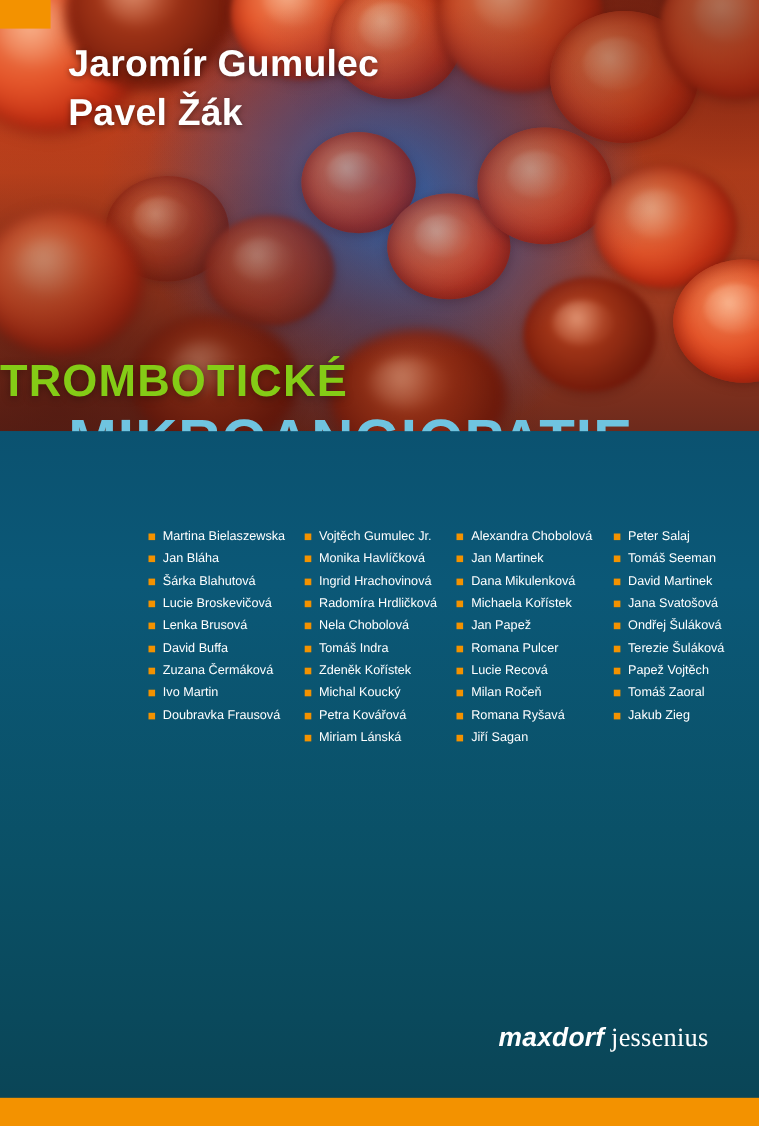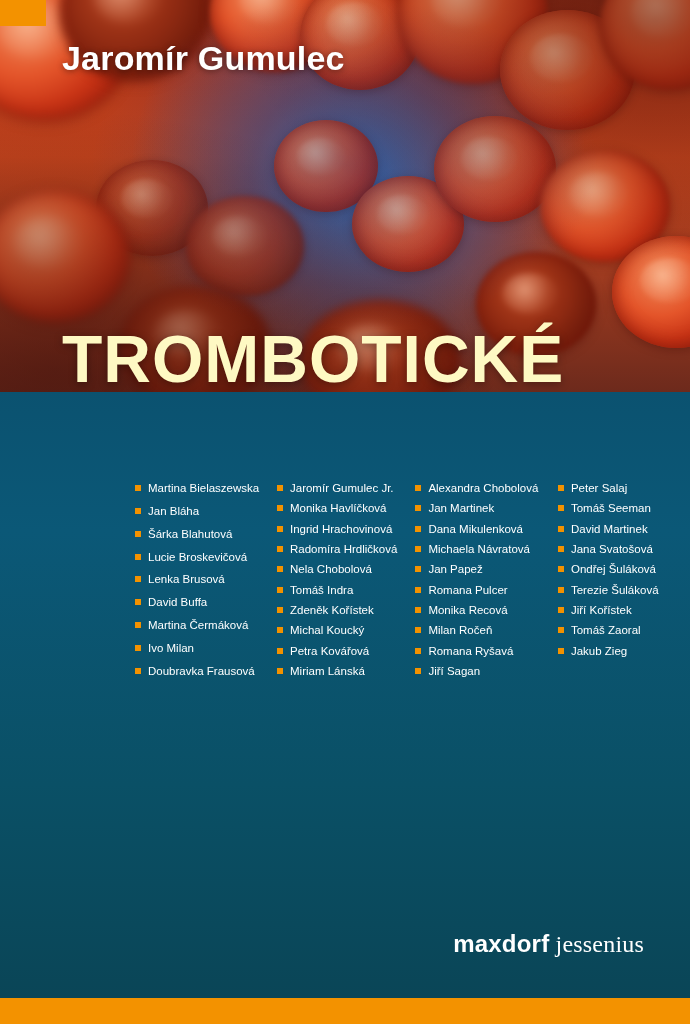--- a/index.html
+++ b/index.html
@@ -91,25 +91,24 @@
   .authors div { white-space: nowrap; }
 
   
   .title-wrap {
     position: absolute;
     left: 0;
     top: 326px;
     width: 690px;
   }
   .title-line1 {
-    color: #fef9c3;
-    font-size: 66px;
+    color: #84cc16;
+    font-size: 41px;
     font-weight: bold;
     letter-spacing: 1px;
-    padding-left: 62px;
     line-height: 1.02;
     text-shadow: 0 2px 8px rgba(0,0,0,0.35);
   }
   .title-line2 {
     color: #6fc4e0;
     font-size: 53px;
     font-weight: bold;
     letter-spacing: 1px;
     padding-left: 62px;
     line-height: 1.02;
@@ -132,21 +131,21 @@
     top: 88px;
     width: 530px;
     display: flex;
     gap: 18px;
   }
   .col {
     display: flex;
     flex-direction: column;
     gap: 4px;
   }
-  .col.c1 { width: 124px; justify-content: space-between; }
+  .col.c1 { width: 124px; }
   .col.c2 { width: 122px; }
   .col.c3 { width: 128px; }
   .col.c4 { width: 110px; }
 
   .name {
     position: relative;
     color: #ffffff;
     font-size: 11.5px;
     line-height: 1.42;
     padding-left: 13px;
@@ -164,21 +163,21 @@
 
   
   .publisher {
     position: absolute;
     right: 46px;
     bottom: 66px;
     font-size: 24px;
     color: #ffffff;
     letter-spacing: 0.2px;
   }
-  .publisher .brand { font-weight: bold; }
+  .publisher .brand { font-weight: bold; font-style: italic; }
   .publisher .sub { font-weight: normal; font-family: Liberation Serif, serif; }
 
   .bottomBar {
     position: absolute;
     left: 0;
     bottom: 0;
     width: 690px;
     height: 26px;
     background: #f39200;
   }
@@ -207,77 +206,78 @@
     <div class="cell softer" style="left:-20px; top:190px; width:150px; height:132px;"></div>
     <div class="cell soft dark" style="left:476px; top:252px; width:120px; height:104px;"></div>
     <div class="cell softer dark" style="left:120px; top:286px; width:150px; height:120px;"></div>
     <div class="cell softer dark" style="left:300px; top:300px; width:160px; height:120px;"></div>
   </div>
 
   <div class="orangeTab"></div>
 
   <div class="authors">
     <div>Jaromír Gumulec</div>
+    <div>Pavel Žák</div>
   </div>
 
   <div class="title-wrap">
     <div class="title-line1">TROMBOTICKÉ</div>
     <div class="title-line2">MIKROANGIOPATIE</div>
   </div>
 
   <div class="body-area">
 
     <div class="contrib">
 
       <div class="col c1">
         <div class="name">Martina Bielaszewska</div>
         <div class="name">Jan Bláha</div>
         <div class="name">Šárka Blahutová</div>
         <div class="name">Lucie Broskevičová</div>
         <div class="name">Lenka Brusová</div>
         <div class="name">David Buffa</div>
-        <div class="name">Martina Čermáková</div>
-        <div class="name">Ivo Milan</div>
+        <div class="name">Zuzana Čermáková</div>
+        <div class="name">Ivo Martin</div>
         <div class="name">Doubravka Frausová</div>
       </div>
 
       <div class="col c2">
-        <div class="name">Jaromír Gumulec Jr.</div>
+        <div class="name">Vojtěch Gumulec Jr.</div>
         <div class="name">Monika Havlíčková</div>
         <div class="name">Ingrid Hrachovinová</div>
         <div class="name">Radomíra Hrdličková</div>
         <div class="name">Nela Chobolová</div>
         <div class="name">Tomáš Indra</div>
         <div class="name">Zdeněk Kořístek</div>
         <div class="name">Michal Koucký</div>
         <div class="name">Petra Kovářová</div>
         <div class="name">Miriam Lánská</div>
       </div>
 
       <div class="col c3">
         <div class="name">Alexandra Chobolová</div>
         <div class="name">Jan Martinek</div>
         <div class="name">Dana Mikulenková</div>
-        <div class="name">Michaela Návratová</div>
+        <div class="name">Michaela Kořístek</div>
         <div class="name">Jan Papež</div>
         <div class="name">Romana Pulcer</div>
-        <div class="name">Monika Recová</div>
+        <div class="name">Lucie Recová</div>
         <div class="name">Milan Ročeň</div>
         <div class="name">Romana Ryšavá</div>
         <div class="name">Jiří Sagan</div>
       </div>
 
       <div class="col c4">
         <div class="name">Peter Salaj</div>
         <div class="name">Tomáš Seeman</div>
         <div class="name">David Martinek</div>
         <div class="name">Jana Svatošová</div>
         <div class="name">Ondřej Šuláková</div>
         <div class="name">Terezie Šuláková</div>
-        <div class="name">Jiří Kořístek</div>
+        <div class="name">Papež Vojtěch</div>
         <div class="name">Tomáš Zaoral</div>
         <div class="name">Jakub Zieg</div>
       </div>
 
     </div>
 
     <div class="publisher">
       <span class="brand">maxdorf</span><span class="sub"> jessenius</span>
     </div>
 

